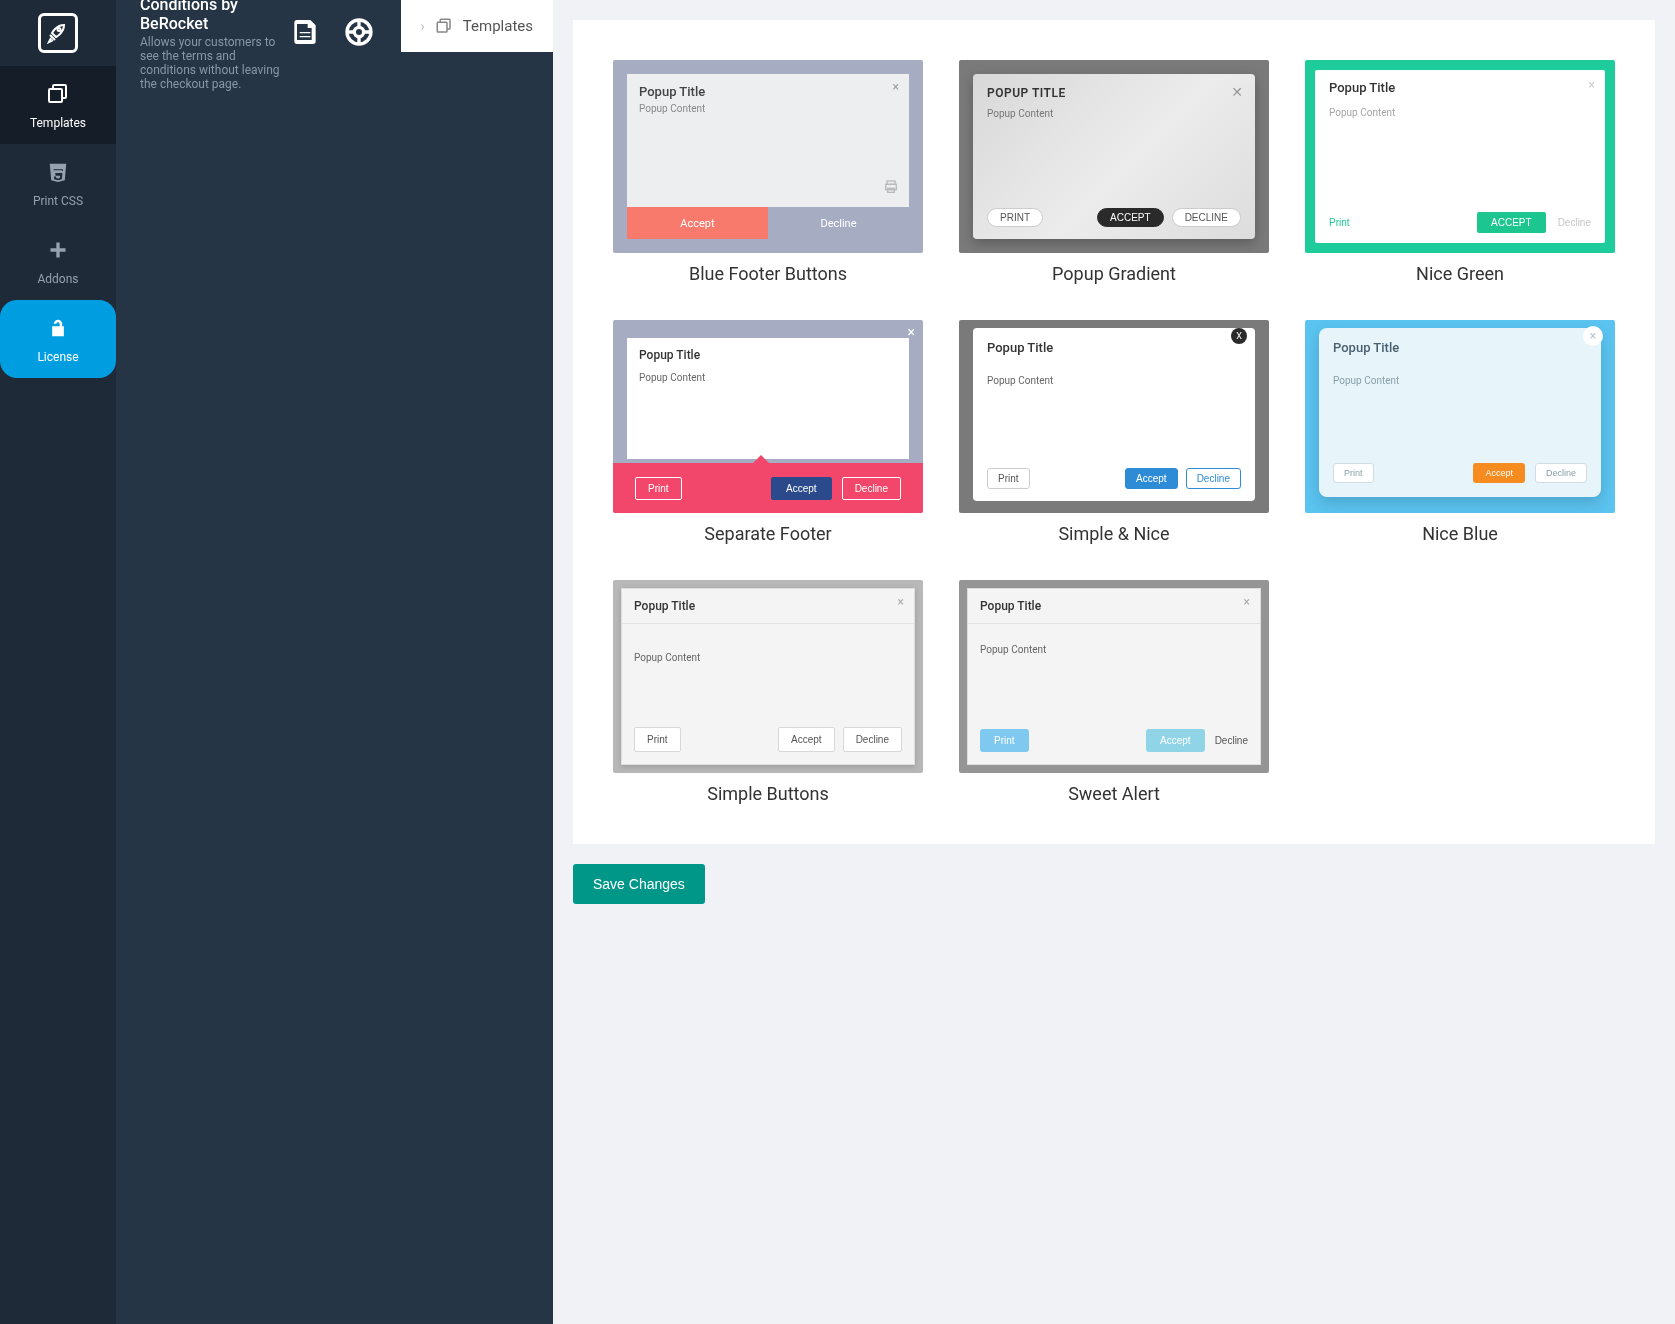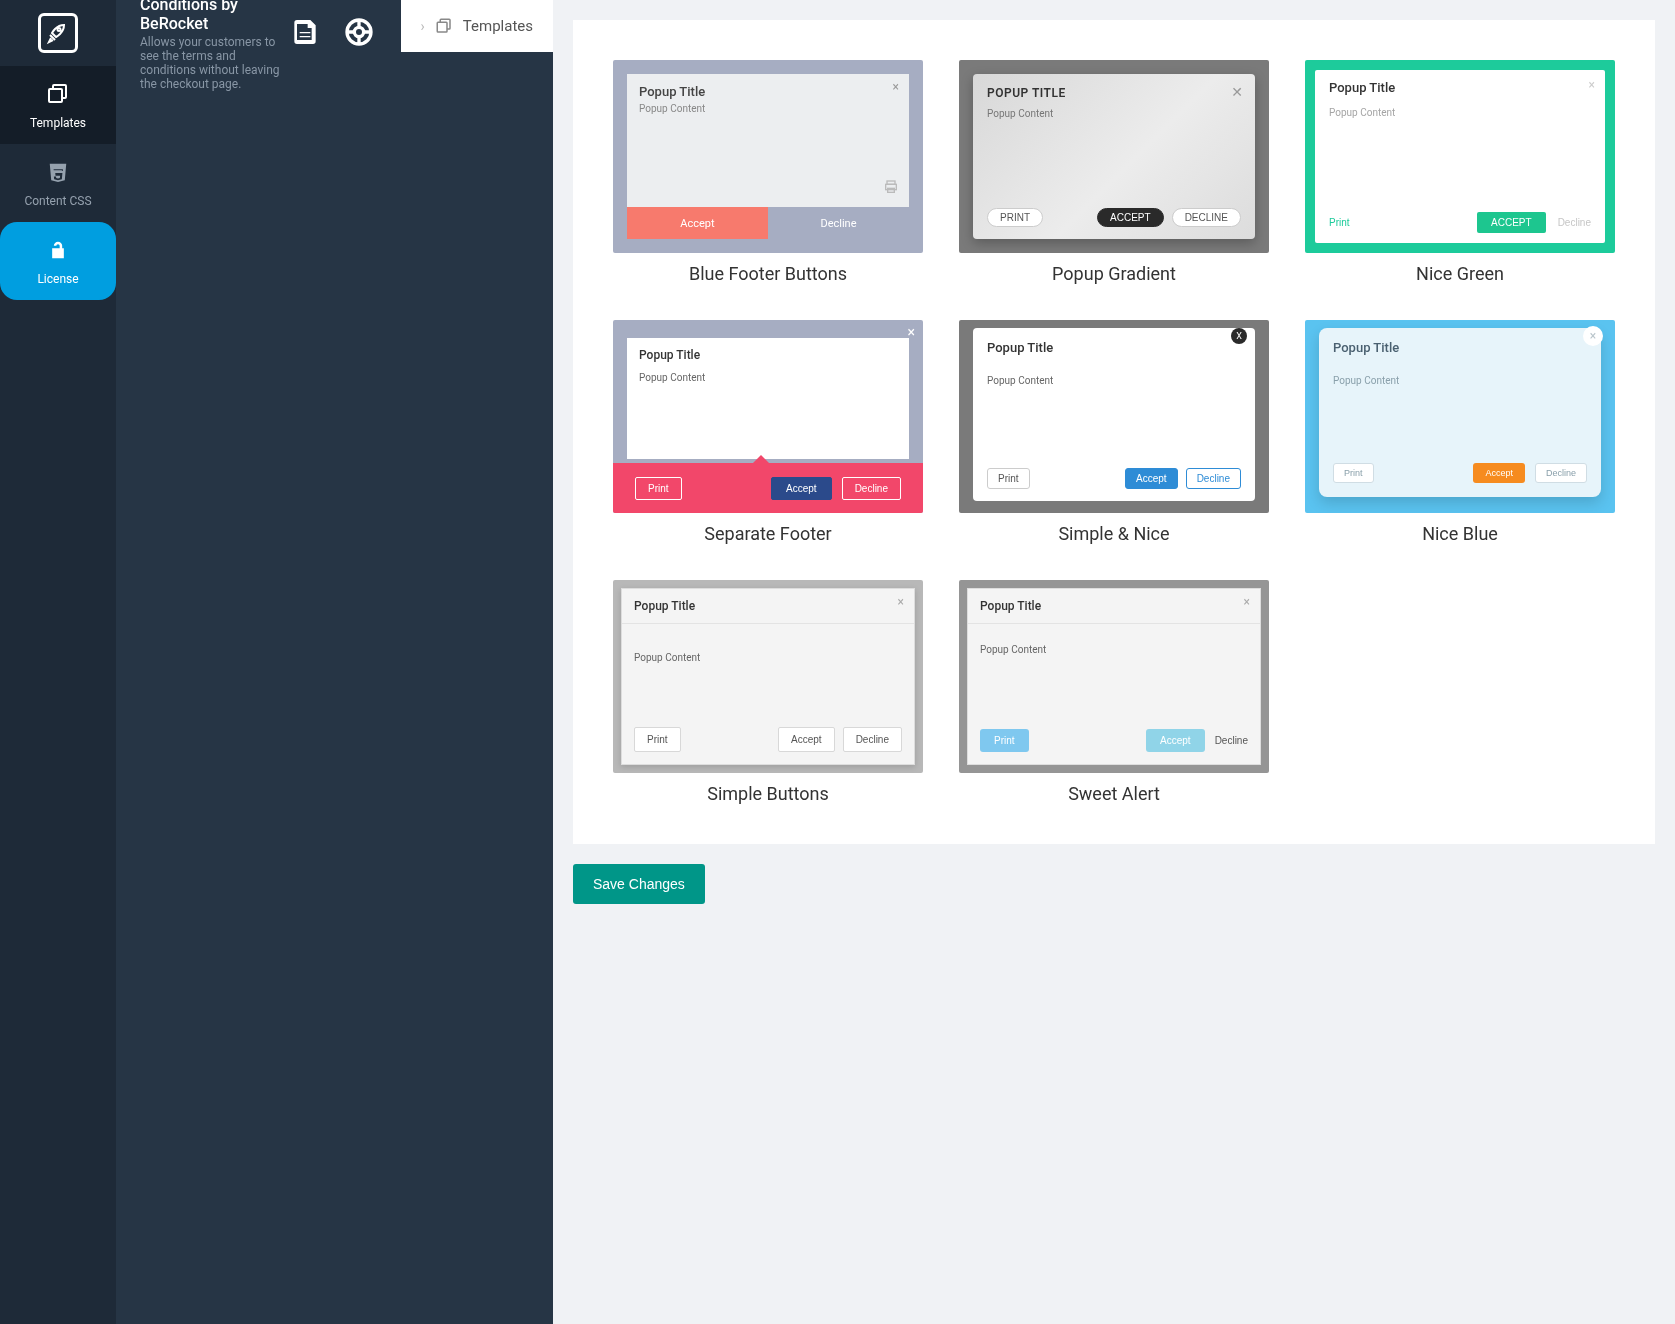--- a/index.html
+++ b/index.html
@@ -156,21 +156,29 @@
           </svg>
       </span>
       <span>Templates</span>
     </div>
     <div class="nav-item">
       <span class="nav-icon">
         <svg width="22" height="22" viewBox="0 0 24 24" fill="currentColor">
             <path d="M3 3h18l-1.6 18L12 23l-7.4-2L3 3zm4 4l.3 3h9l-.3 3H9l.3 3h5l-.3 2.5L12 19l-2-.5-.1-1.5H7.5l.3 3L12 21l4.2-1 .6-7H8l-.2-2h9.4l.2-2H7z"></path>
           </svg>
       </span>
-      <span>Content CSS</span>
+      <span>Print CSS</span>
+    </div>
+    <div class="nav-item">
+      <span class="nav-icon">
+        <svg width="20" height="20" viewBox="0 0 24 24" fill="currentColor">
+            <path d="M10 3h4v7h7v4h-7v7h-4v-7H3v-4h7V3z"></path>
+          </svg>
+      </span>
+      <span>Addons</span>
     </div>
     <div class="nav-item highlight">
       <span class="nav-icon">
         <svg width="20" height="20" viewBox="0 0 24 24" fill="currentColor">
             <path d="M17 10V7a5 5 0 00-10 0h3a2 2 0 114 0v3H5v12h14V10h-2z"></path>
           </svg>
       </span>
       <span>License</span>
     </div>
   </div>

